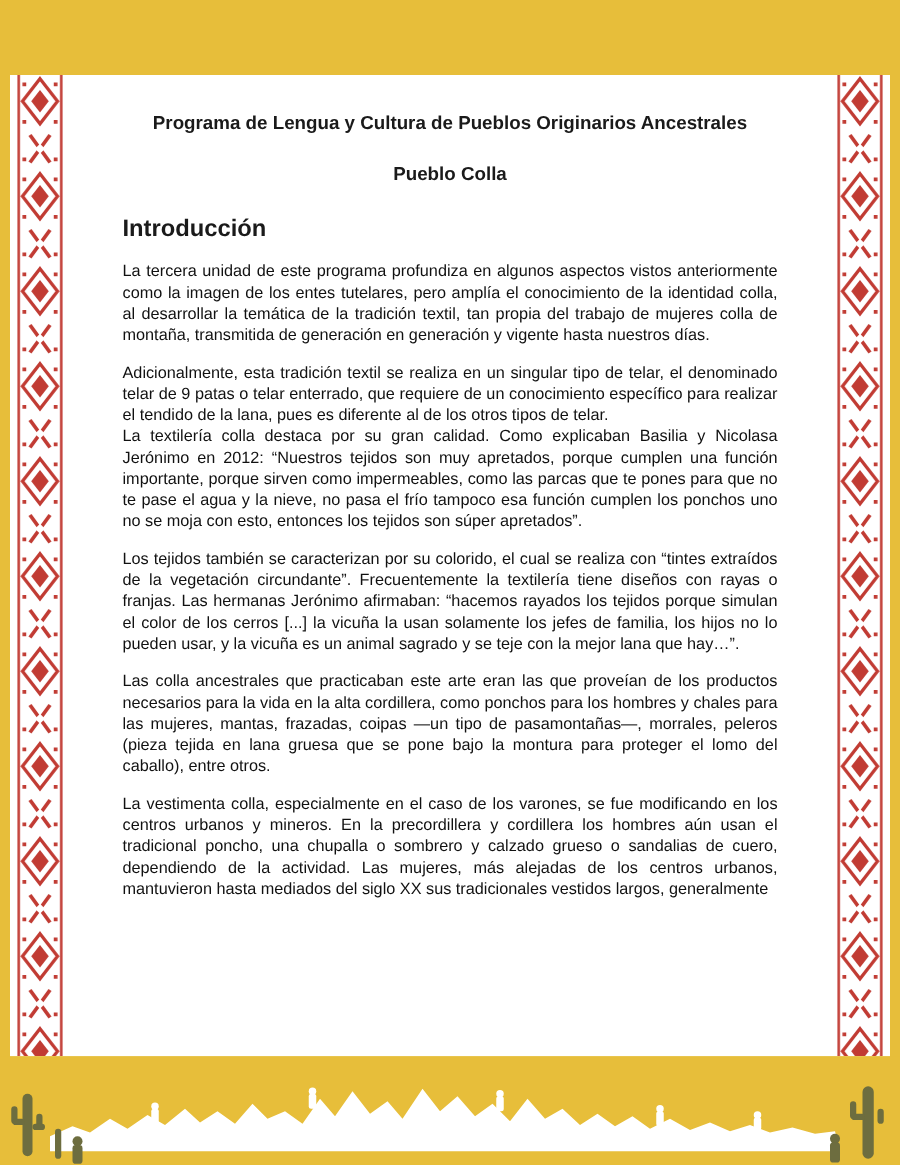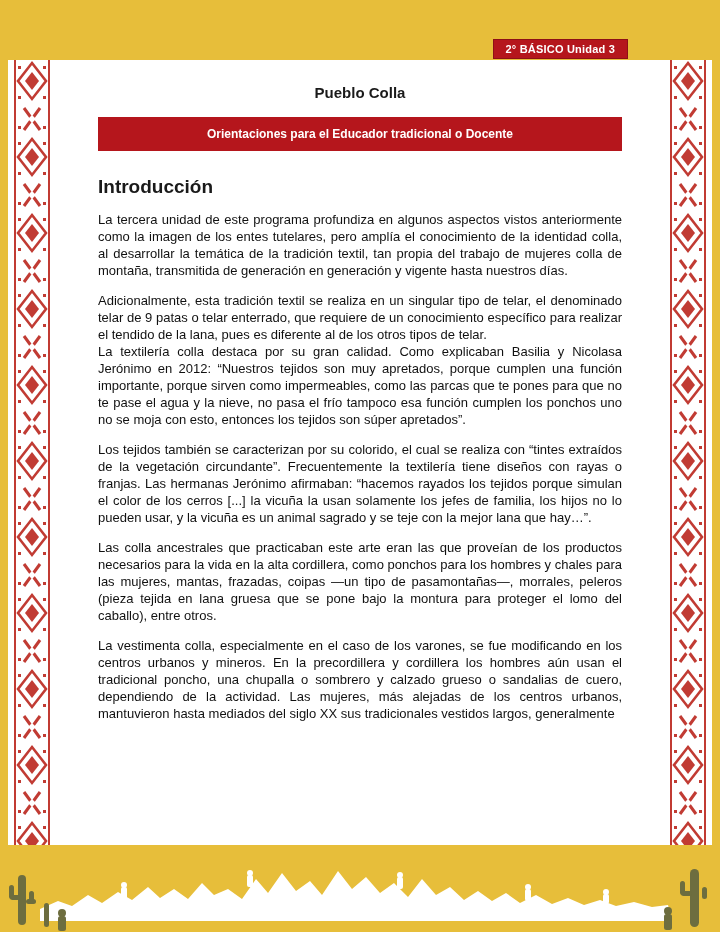--- a/index.html
+++ b/index.html
@@ -52,21 +52,20 @@
   }
   .content p.no-gap{margin-top:0;}
   .footer-art{position:absolute;left:0;right:0;bottom:0;height:87px;}
   .footer-art svg{display:block;width:720px;height:87px;}
 </style>
 </head>
 <body>
 
 <div class="canvas">
 
-  <div class="badge">2° BÁSICO Unidad 3</div>
 
   <div class="sheet">
 
     <div class="strip strip-left">
       <svg preserveAspectRatio="none">
         <defs>
           <pattern id="txl" width="38" height="76" patternUnits="userSpaceOnUse">
             <rect width="38" height="76" fill="#ffffff"></rect>
             <rect x="1" y="0" width="2" height="76" fill="#C13B33"></rect>
             <rect x="35" y="0" width="2" height="76" fill="#C13B33"></rect>
@@ -103,24 +102,22 @@
             <path d="M19 12 L26 21 L19 30 L12 21 Z" fill="#C13B33"></path>
             <path d="M11 48 L27 70 M27 48 L11 70" stroke="#C13B33" stroke-width="3" fill="none"></path>
             <path d="M19 55 L23 59 L19 63 L15 59 Z" fill="#ffffff"></path>
           </pattern>
         </defs>
         <rect width="100%" height="100%" fill="url(#txr)"></rect>
       </svg>
     </div>
 
     <div class="content">
+      <h1 class="title">Programa de Lengua y Cultura de Pueblos Originarios Ancestrales</h1>
       <h2 class="subtitle">Pueblo Colla</h2>
-      <div class="banner">
-        <span>Orientaciones para el Educador tradicional o Docente</span>
-      </div>
       <h3 class="section-heading">Introducción</h3>
       <p>La tercera unidad de este programa profundiza en algunos aspectos vistos anteriormente como la imagen de los entes tutelares, pero amplía el conocimiento de la identidad colla, al desarrollar la temática de la tradición textil, tan propia del trabajo de mujeres colla de montaña, transmitida de generación en generación y vigente hasta nuestros días.</p>
       <p>Adicionalmente, esta tradición textil se realiza en un singular tipo de telar, el denominado telar de 9 patas o telar enterrado, que requiere de un conocimiento específico para realizar el tendido de la lana, pues es diferente al de los otros tipos de telar.</p>
       <p class="no-gap">La textilería colla destaca por su gran calidad. Como explicaban Basilia y Nicolasa Jerónimo en 2012: “Nuestros tejidos son muy apretados, porque cumplen una función importante, porque sirven como impermeables, como las parcas que te pones para que no te pase el agua y la nieve, no pasa el frío tampoco esa función cumplen los ponchos uno no se moja con esto, entonces los tejidos son súper apretados”.</p>
       <p>Los tejidos también se caracterizan por su colorido, el cual se realiza con “tintes extraídos de la vegetación circundante”. Frecuentemente la textilería tiene diseños con rayas o franjas. Las hermanas Jerónimo afirmaban: “hacemos rayados los tejidos porque simulan el color de los cerros [...] la vicuña la usan solamente los jefes de familia, los hijos no lo pueden usar, y la vicuña es un animal sagrado y se teje con la mejor lana que hay…”.</p>
       <p>Las colla ancestrales que practicaban este arte eran las que proveían de los productos necesarios para la vida en la alta cordillera, como ponchos para los hombres y chales para las mujeres, mantas, frazadas, coipas —un tipo de pasamontañas—, morrales, peleros (pieza tejida en lana gruesa que se pone bajo la montura para proteger el lomo del caballo), entre otros.</p>
       <p>La vestimenta colla, especialmente en el caso de los varones, se fue modificando en los centros urbanos y mineros. En la precordillera y cordillera los hombres aún usan el tradicional poncho, una chupalla o sombrero y calzado grueso o sandalias de cuero, dependiendo de la actividad. Las mujeres, más alejadas de los centros urbanos, mantuvieron hasta mediados del siglo XX sus tradicionales vestidos largos, generalmente</p>
     </div>
   </div>
 

